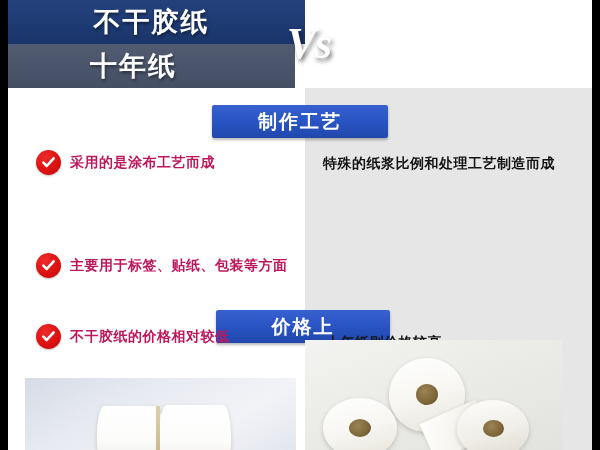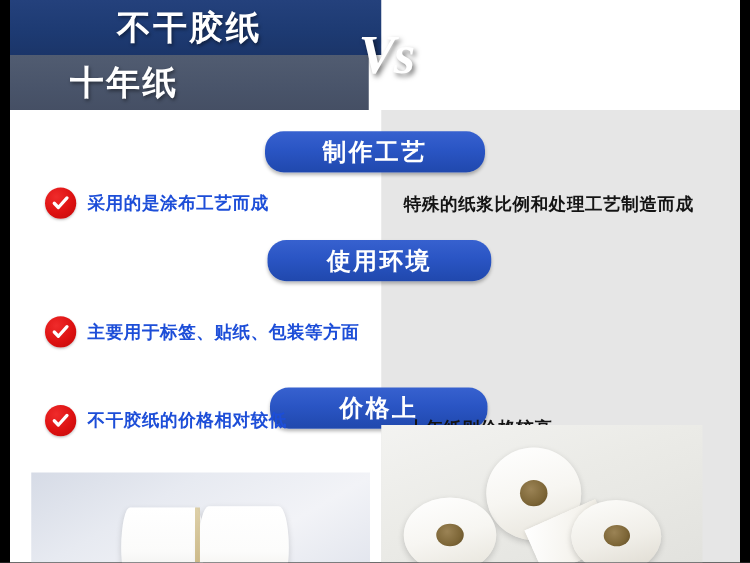--- a/index.html
+++ b/index.html
@@ -56,21 +56,21 @@
   }
   .header-right {
     width: 287px;
     height: 88px;
     background: #4b566b;
     background: linear-gradient(180deg,#515c71 0%,#49546a 60%,#454f64 100%);
     display: flex;
     align-items: center;
     justify-content: flex-start;
     box-sizing: border-box;
-    padding-left: 48px;
+    padding-left: 82px;
   }
   .header-title {
     color: #ffffff;
     font-size: 27px;
     font-weight: bold;
     letter-spacing: 2px;
     text-shadow: 1px 2px 3px rgba(0,0,0,0.45);
     white-space: nowrap;
   }
   .vs-badge {
@@ -106,21 +106,21 @@
     height: 362px;
     display: flex;
   }
   .body-left-bg  { width: 297px; height: 362px; background: #ffffff; }
   .body-right-bg { width: 287px; height: 362px; background: #e6e6e6; }
 
   
   .pill {
     position: absolute;
     height: 33px;
-    border-radius: 15px;
+    border-radius: 2px;
     background: linear-gradient(180deg,#3761cf 0%,#2a55c4 45%,#2048ad 100%);
     box-shadow: 0 2px 3px rgba(0,0,0,0.28);
     display: flex;
     align-items: center;
     justify-content: center;
     color: #ffffff;
     font-size: 19px;
     font-weight: bold;
     letter-spacing: 2px;
     white-space: nowrap;
@@ -147,21 +147,21 @@
     border-radius: 50%;
     background: radial-gradient(circle at 36% 30%, #ef2b2b 0%, #dd1111 55%, #c00a0a 100%);
     display: flex;
     align-items: center;
     justify-content: center;
     box-shadow: 0 1px 2px rgba(0,0,0,0.25);
   }
   .check-icon svg { display: block; }
 
   .left-text {
-    color: #1d4ed8;
+    color: #be185d;
     font-size: 14px;
     font-weight: bold;
     letter-spacing: 0.5px;
     white-space: nowrap;
   }
 
   
   .right-text {
     position: absolute;
     color: #141414;
@@ -271,23 +271,20 @@
       <span class="vs-text">Vs</span>
     </div>
 
     <div class="body-bg">
       <div class="body-left-bg"></div>
       <div class="body-right-bg"></div>
     </div>
 
     <div class="pill pill-1">
       <span>制作工艺</span>
-    </div>
-    <div class="pill pill-2">
-      <span>使用环境</span>
     </div>
     <div class="pill pill-3">
       <span>价格上</span>
     </div>
 
     <div class="left-row row-1">
       <span class="check-icon">
         <svg width="17" height="17" viewBox="0 0 17 17" aria-hidden="true">
           <path d="M3.4 8.6 L6.7 12.0 L13.6 4.3" fill="none" stroke="#ffffff" stroke-width="2.6" stroke-linecap="round" stroke-linejoin="round"></path>
         </svg>

